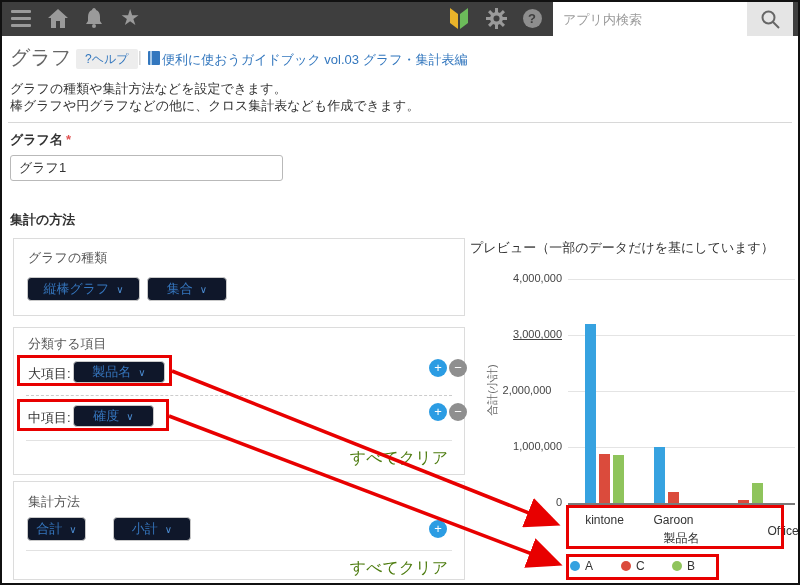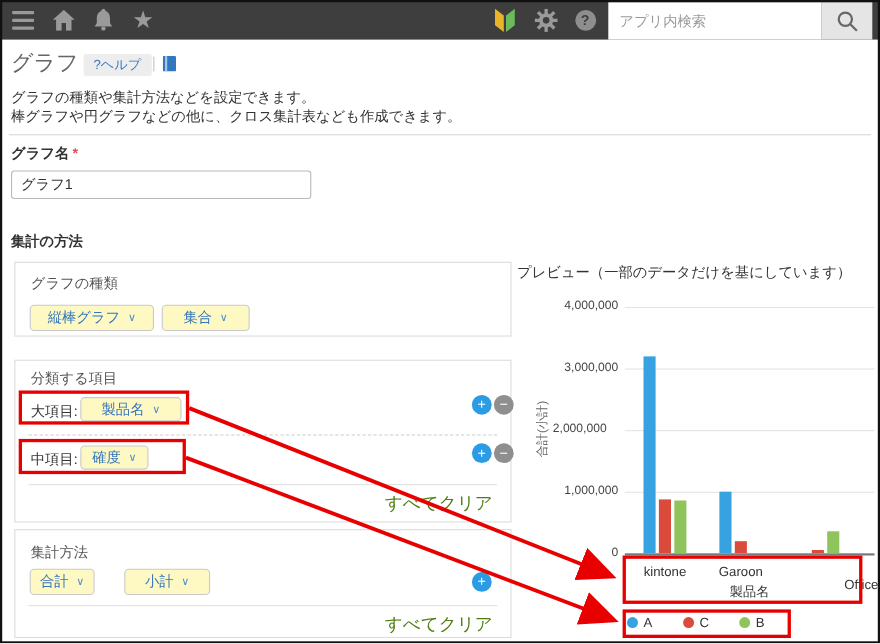--- a/index.html
+++ b/index.html
@@ -28,21 +28,21 @@
   .hr1 { position:absolute; left:8px; top:122px; width:784px; border-top:1px solid #D8D8D8; }
 
   .fld-label { position:absolute; left:10px; top:131px; font-size:13px; font-weight:bold; color:#333; }
   .req { color:#E05252; margin-left:3px; }
   .name-input { position:absolute; left:10px; top:155px; width:273px; height:26px; border:1px solid #B9B9B9; border-radius:3px; padding:0 8px; font-size:13px; color:#333; }
   .sec-title { position:absolute; left:10px; top:211px; font-size:13px; font-weight:bold; color:#333; }
 
   
   .obox { position:absolute; left:13px; width:452px; border:1px solid #DCDCDC; background:#fff; }
   .obox-label { position:absolute; left:14px; font-size:13px; color:#555; }
-  .dd-btn { position:absolute; height:24px; border:1px solid #C9C9C9; border-radius:4px; background:#fef9c3; color:#3576BE; font-size:13px; display:flex; align-items:center; justify-content:center; gap:7px; cursor:pointer; }
+  .dd-btn { position:absolute; height:24px; border:1px solid #C9C9C9; border-radius:4px; background:#0f172a; color:#3576BE; font-size:13px; display:flex; align-items:center; justify-content:center; gap:7px; cursor:pointer; }
   .dd-btn .chev { font-size:10px; color:#4B8BD0; }
   .row-label { position:absolute; left:14px; font-size:13px; color:#333; }
   .circle-btn { position:absolute; width:18px; height:18px; border-radius:50%; border:none; color:#fff; font-size:13px; line-height:16px; cursor:pointer; display:flex; align-items:center; justify-content:center; padding:0; }
   .plus { background:#2B9CE3; }
   .minus { background:#8F8F8F; }
   .dash-div { position:absolute; left:12px; right:12px; border-top:1px dashed #CCC; }
   .solid-div { position:absolute; left:12px; right:12px; border-top:1px solid #E2E2E2; }
   .clear-link { position:absolute; right:16px; font-size:16px; color:#4d7c0f; text-decoration:none; cursor:pointer;text-align:right; }
 
   
@@ -122,32 +122,33 @@
 
   <div class="page-title">グラフ</div>
   <button class="help-btn">?ヘルプ</button>
   <span class="hd-sep">|</span>
   <span class="book-ic">
     <svg width="12" height="14" viewBox="0 0 12 14">
         <rect x="0" y="0" width="12" height="14" rx="1" fill="#3377BE"></rect>
         <rect x="2" y="0" width="2" height="14" fill="#A6C8E8"></rect>
       </svg>
   </span>
+  <a class="guide-link">便利に使おうガイドブック vol.03 グラフ・集計表編</a>
   <div class="desc" style="top:80px;">グラフの種類や集計方法などを設定できます。</div>
   <div class="desc" style="top:97px;">棒グラフや円グラフなどの他に、クロス集計表なども作成できます。</div>
   <div class="hr1"></div>
 
   <div class="fld-label">
     <span>グラフ名</span><span class="req">*</span>
   </div>
   <input class="name-input" type="text" value="グラフ1" style="">
 
   <div class="sec-title">集計の方法</div>
 
-  <div class="obox" style="top:238px;height:68px;">
+  <div class="obox" style="top:238px;height:78px;">
     <div class="obox-label" style="top:10px;">グラフの種類</div>
     <button class="dd-btn" style="left:13px;top:38px;width:113px;">
       <span>縦棒グラフ</span>
         <span class="chev">∨</span>
     </button>
     <button class="dd-btn" style="left:133px;top:38px;width:80px;">
       <span>集合</span>
         <span class="chev">∨</span>
     </button>
   </div>
@@ -159,21 +160,21 @@
     <button class="dd-btn" style="left:59px;top:33px;width:92px;height:22px;">
       <span>製品名</span>
         <span class="chev">∨</span>
     </button>
     <button class="circle-btn plus" style="left:415px;top:31px;">+</button>
     <button class="circle-btn minus" style="left:435px;top:31px;">−</button>
 
     <div class="dash-div" style="top:67px;"></div>
 
     <div class="row-label" style="top:81px;">中項目:</div>
-    <button class="dd-btn" style="left:59px;top:77px;width:62px;height:22px;">
+    <button class="dd-btn" style="left:59px;top:77px;width:81px;height:22px;">
       <span>確度</span>
         <span class="chev">∨</span>
     </button>
     <button class="circle-btn plus" style="left:415px;top:75px;">+</button>
     <button class="circle-btn minus" style="left:435px;top:75px;">−</button>
 
     <div class="solid-div" style="top:112px;"></div>
     <a class="clear-link" style="top:120px;">すべてクリア</a>
   </div>
 
@@ -194,21 +195,21 @@
 
   <div class="preview-title">プレビュー（一部のデータだけを基にしています）</div>
   <div id="chart-layer">
       <div class="axisline" style="left: 568px; top: 503px; width: 227px;"></div>
       <div class="ytick" style="left: 492px; top: 496px;">0</div>
       <div class="gridline" style="left: 568px; top: 447px; width: 227px;"></div>
       <div class="ytick" style="left: 492px; top: 440px;">1,000,000</div>
       <div class="gridline" style="left: 568px; top: 391px; width: 227px;"></div>
       <div class="ytick" style="left: 492px; top: 384px; text-align: center;">2,000,000</div>
       <div class="gridline" style="left: 568px; top: 335px; width: 227px;"></div>
-      <div class="ytick" style="left: 492px; top: 328px;">3,000,000</div>
+      <div class="ytick" style="left: 492px; top: 328px; text-decoration: underline;">3,000,000</div>
       <div class="gridline" style="left: 568px; top: 279px; width: 227px;"></div>
       <div class="ytick" style="left: 492px; top: 272px;">4,000,000</div>
       <div class="bar" style="left: 585px; top: 324px; width: 11px; height: 179px; background: rgb(54, 162, 224);"></div>
       <div class="bar" style="left: 654px; top: 447px; width: 11px; height: 56px; background: rgb(54, 162, 224);"></div>
       <div class="bar" style="left: 599px; top: 454px; width: 11px; height: 49px; background: rgb(219, 75, 60);"></div>
       <div class="bar" style="left: 668px; top: 492px; width: 11px; height: 11px; background: rgb(219, 75, 60);"></div>
       <div class="bar" style="left: 738px; top: 500px; width: 11px; height: 3px; background: rgb(219, 75, 60);"></div>
       <div class="bar" style="left: 613px; top: 455px; width: 11px; height: 48px; background: rgb(143, 196, 92);"></div>
       <div class="bar" style="left: 752px; top: 483px; width: 11px; height: 20px; background: rgb(143, 196, 92);"></div>
       <div class="xcat" style="left: 559.5px; top: 513px;">kintone</div>

